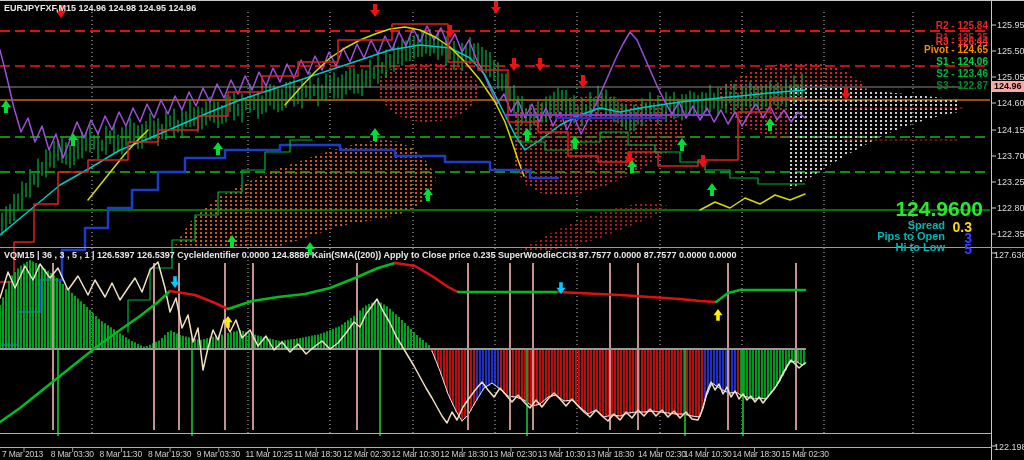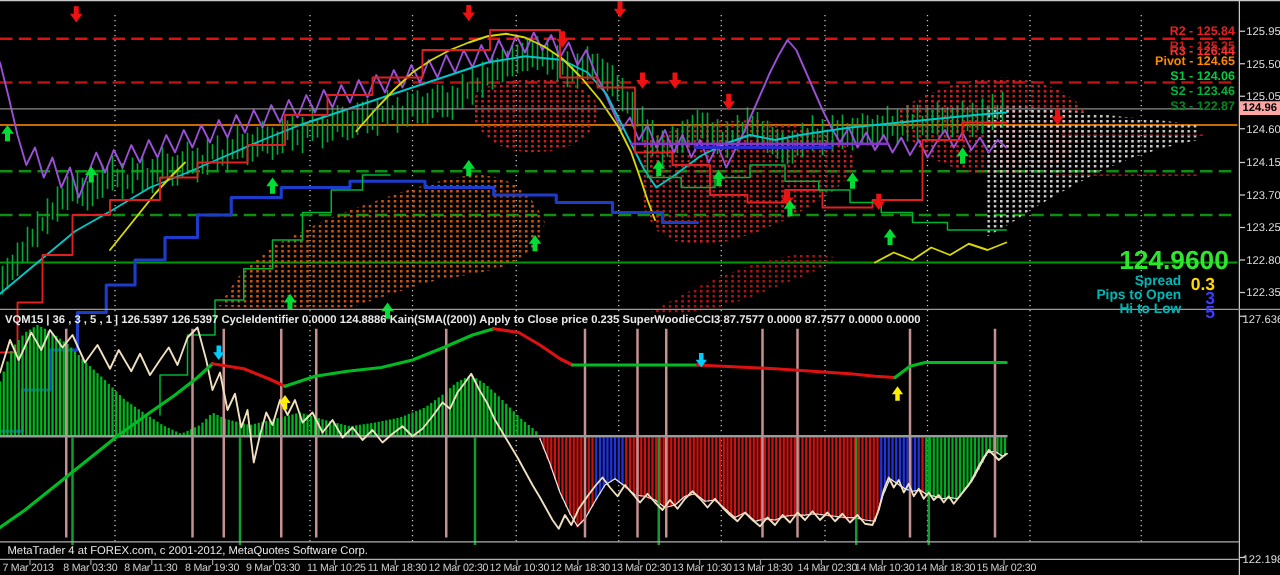--- a/index.html
+++ b/index.html
@@ -629,20 +629,21 @@
       <line x1="462.3" y1="447.5" x2="462.3" y2="452" stroke="#999" stroke-width="1" stroke-dasharray="none"></line>
       <line x1="511" y1="447.5" x2="511" y2="452" stroke="#999" stroke-width="1" stroke-dasharray="none"></line>
       <line x1="559.7" y1="447.5" x2="559.7" y2="452" stroke="#999" stroke-width="1" stroke-dasharray="none"></line>
       <line x1="608.4000000000001" y1="447.5" x2="608.4000000000001" y2="452" stroke="#999" stroke-width="1" stroke-dasharray="none"></line>
       <line x1="657.1" y1="447.5" x2="657.1" y2="452" stroke="#999" stroke-width="1" stroke-dasharray="none"></line>
       <line x1="705.8000000000001" y1="447.5" x2="705.8000000000001" y2="452" stroke="#999" stroke-width="1" stroke-dasharray="none"></line>
       <line x1="754.5" y1="447.5" x2="754.5" y2="452" stroke="#999" stroke-width="1" stroke-dasharray="none"></line>
       <line x1="803.2" y1="447.5" x2="803.2" y2="452" stroke="#999" stroke-width="1" stroke-dasharray="none"></line>
     </svg>
 
+  <div class="abs title">EURJPYFXF,M15  124.96 124.98 124.95 124.96</div>
   <div id="legend">
       <div class="abs legend-row" style="top: 0; color: rgb(255, 51, 51); margin-top: 36px;">R3 - 126.44</div>
       <div class="abs legend-row" style="top: 20px; color: rgb(230, 34, 34);">R2 - 125.84</div>
       <div class="abs legend-row" style="top: 32px; color: rgb(200, 30, 30); padding-left: 29px;">R1 - 125.25</div>
       <div class="abs legend-row" style="top: 44px; color: rgb(255, 136, 0);">Pivot - 124.65</div>
       <div class="abs legend-row" style="top: 56px; color: rgb(0, 204, 68);">S1 - 124.06</div>
       <div class="abs legend-row" style="top: 68px; color: rgb(0, 179, 60);">S2 - 123.46</div>
       <div class="abs legend-row" style="top: 80px; color: rgb(0, 136, 34);">S3 - 122.87</div>
     </div>
   <div id="axis-main">
@@ -662,21 +663,20 @@
       <div class="abs info-label" style="top: 219px;">Spread</div>
       <div class="abs info-value" style="top: 219px; color: rgb(255, 215, 0);">0.3</div>
       <div class="abs info-label" style="top: 230px;">Pips to Open</div>
       <div class="abs info-value" style="top: 230px; color: rgb(59, 59, 255);">3</div>
       <div class="abs info-label" style="top: 241px; padding-left: 20px;">Hi to Low</div>
       <div class="abs info-value" style="top: 241px; color: rgb(59, 59, 255);">5</div>
     </div>
   <div class="abs ind-header">VQM15 |  36 , 3 , 5 , 1  |  126.5397 126.5397  CycleIdentifier 0.0000 124.8886  Kain(SMA((200)) Apply to Close price 0.235  SuperWoodieCCI3 87.7577 0.0000 87.7577 0.0000 0.0000</div>
   <div class="abs ind-axis" style="top:250px">127.636</div>
   <div class="abs ind-axis" style="top:442px">122.198</div>
-  <div class="abs status">MetaTrader 4 at FOREX.com, c 2001-2012, MetaQuotes Software Corp.</div>
   <div id="time-axis">
       <div class="abs time-label" style="left: 2px;">7 Mar 2013</div>
       <div class="abs time-label" style="left: 50.7px;">8 Mar 03:30</div>
       <div class="abs time-label" style="left: 99.4px;">8 Mar 11:30</div>
       <div class="abs time-label" style="left: 148.1px;">8 Mar 19:30</div>
       <div class="abs time-label" style="left: 196.8px;">9 Mar 03:30</div>
       <div class="abs time-label" style="left: 245.5px;">11 Mar 10:25</div>
       <div class="abs time-label" style="left: 294.2px;">11 Mar 18:30</div>
       <div class="abs time-label" style="left: 342.9px;">12 Mar 02:30</div>
       <div class="abs time-label" style="left: 391.6px;">12 Mar 10:30</div>

